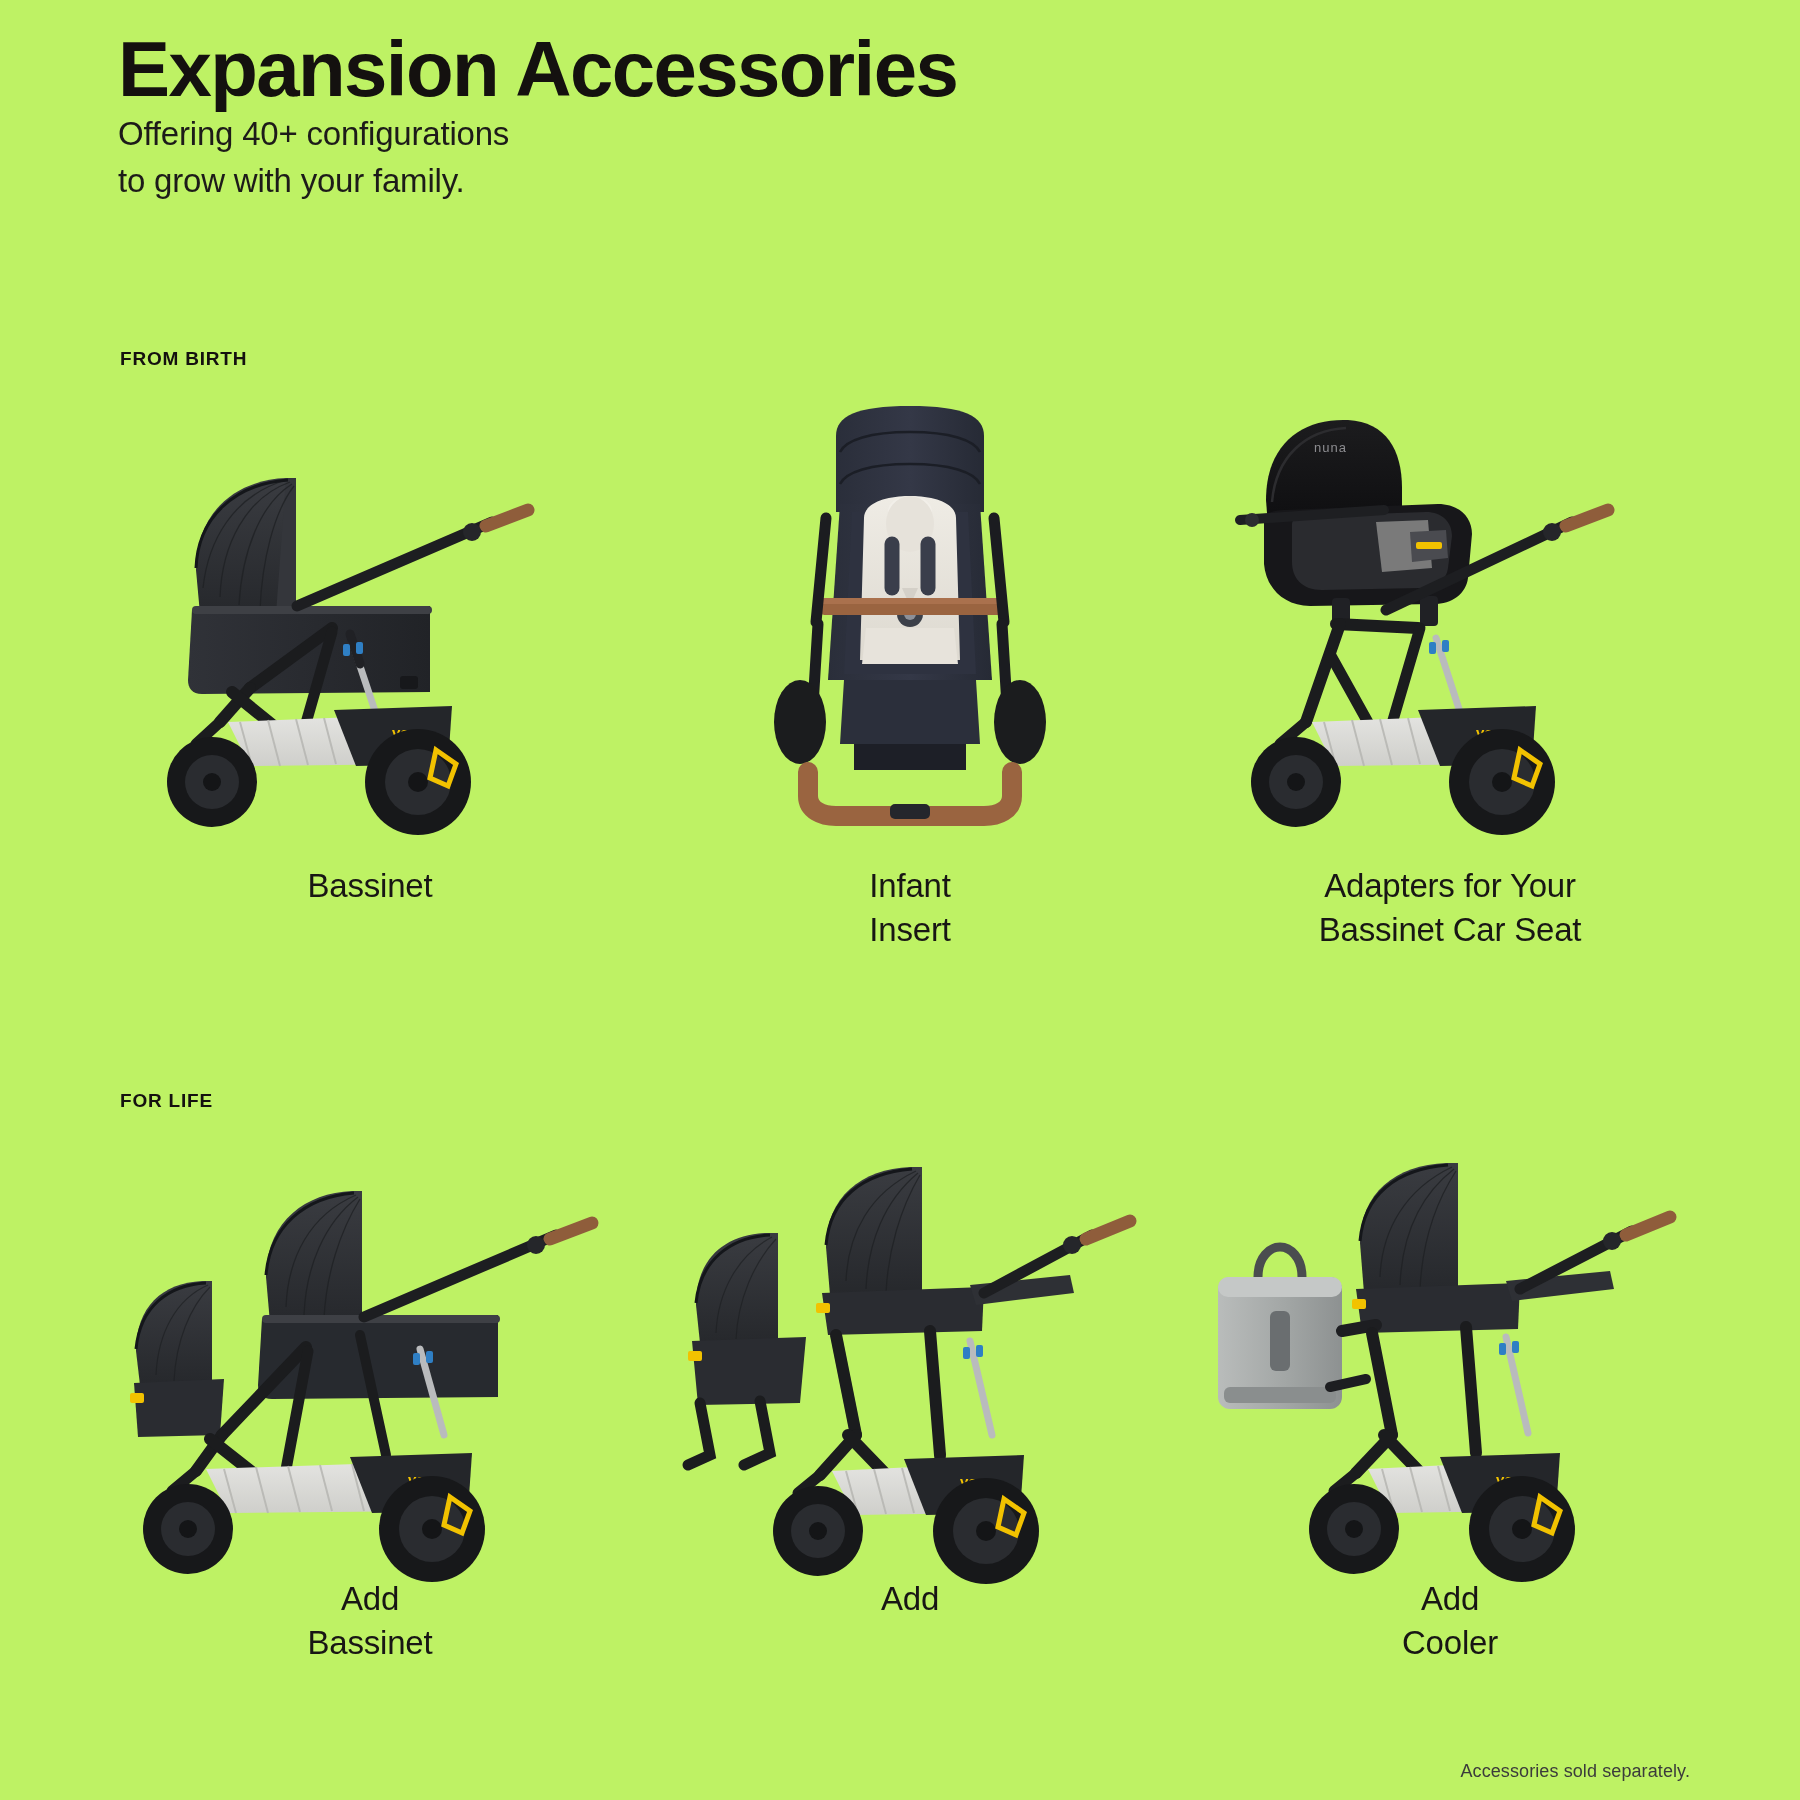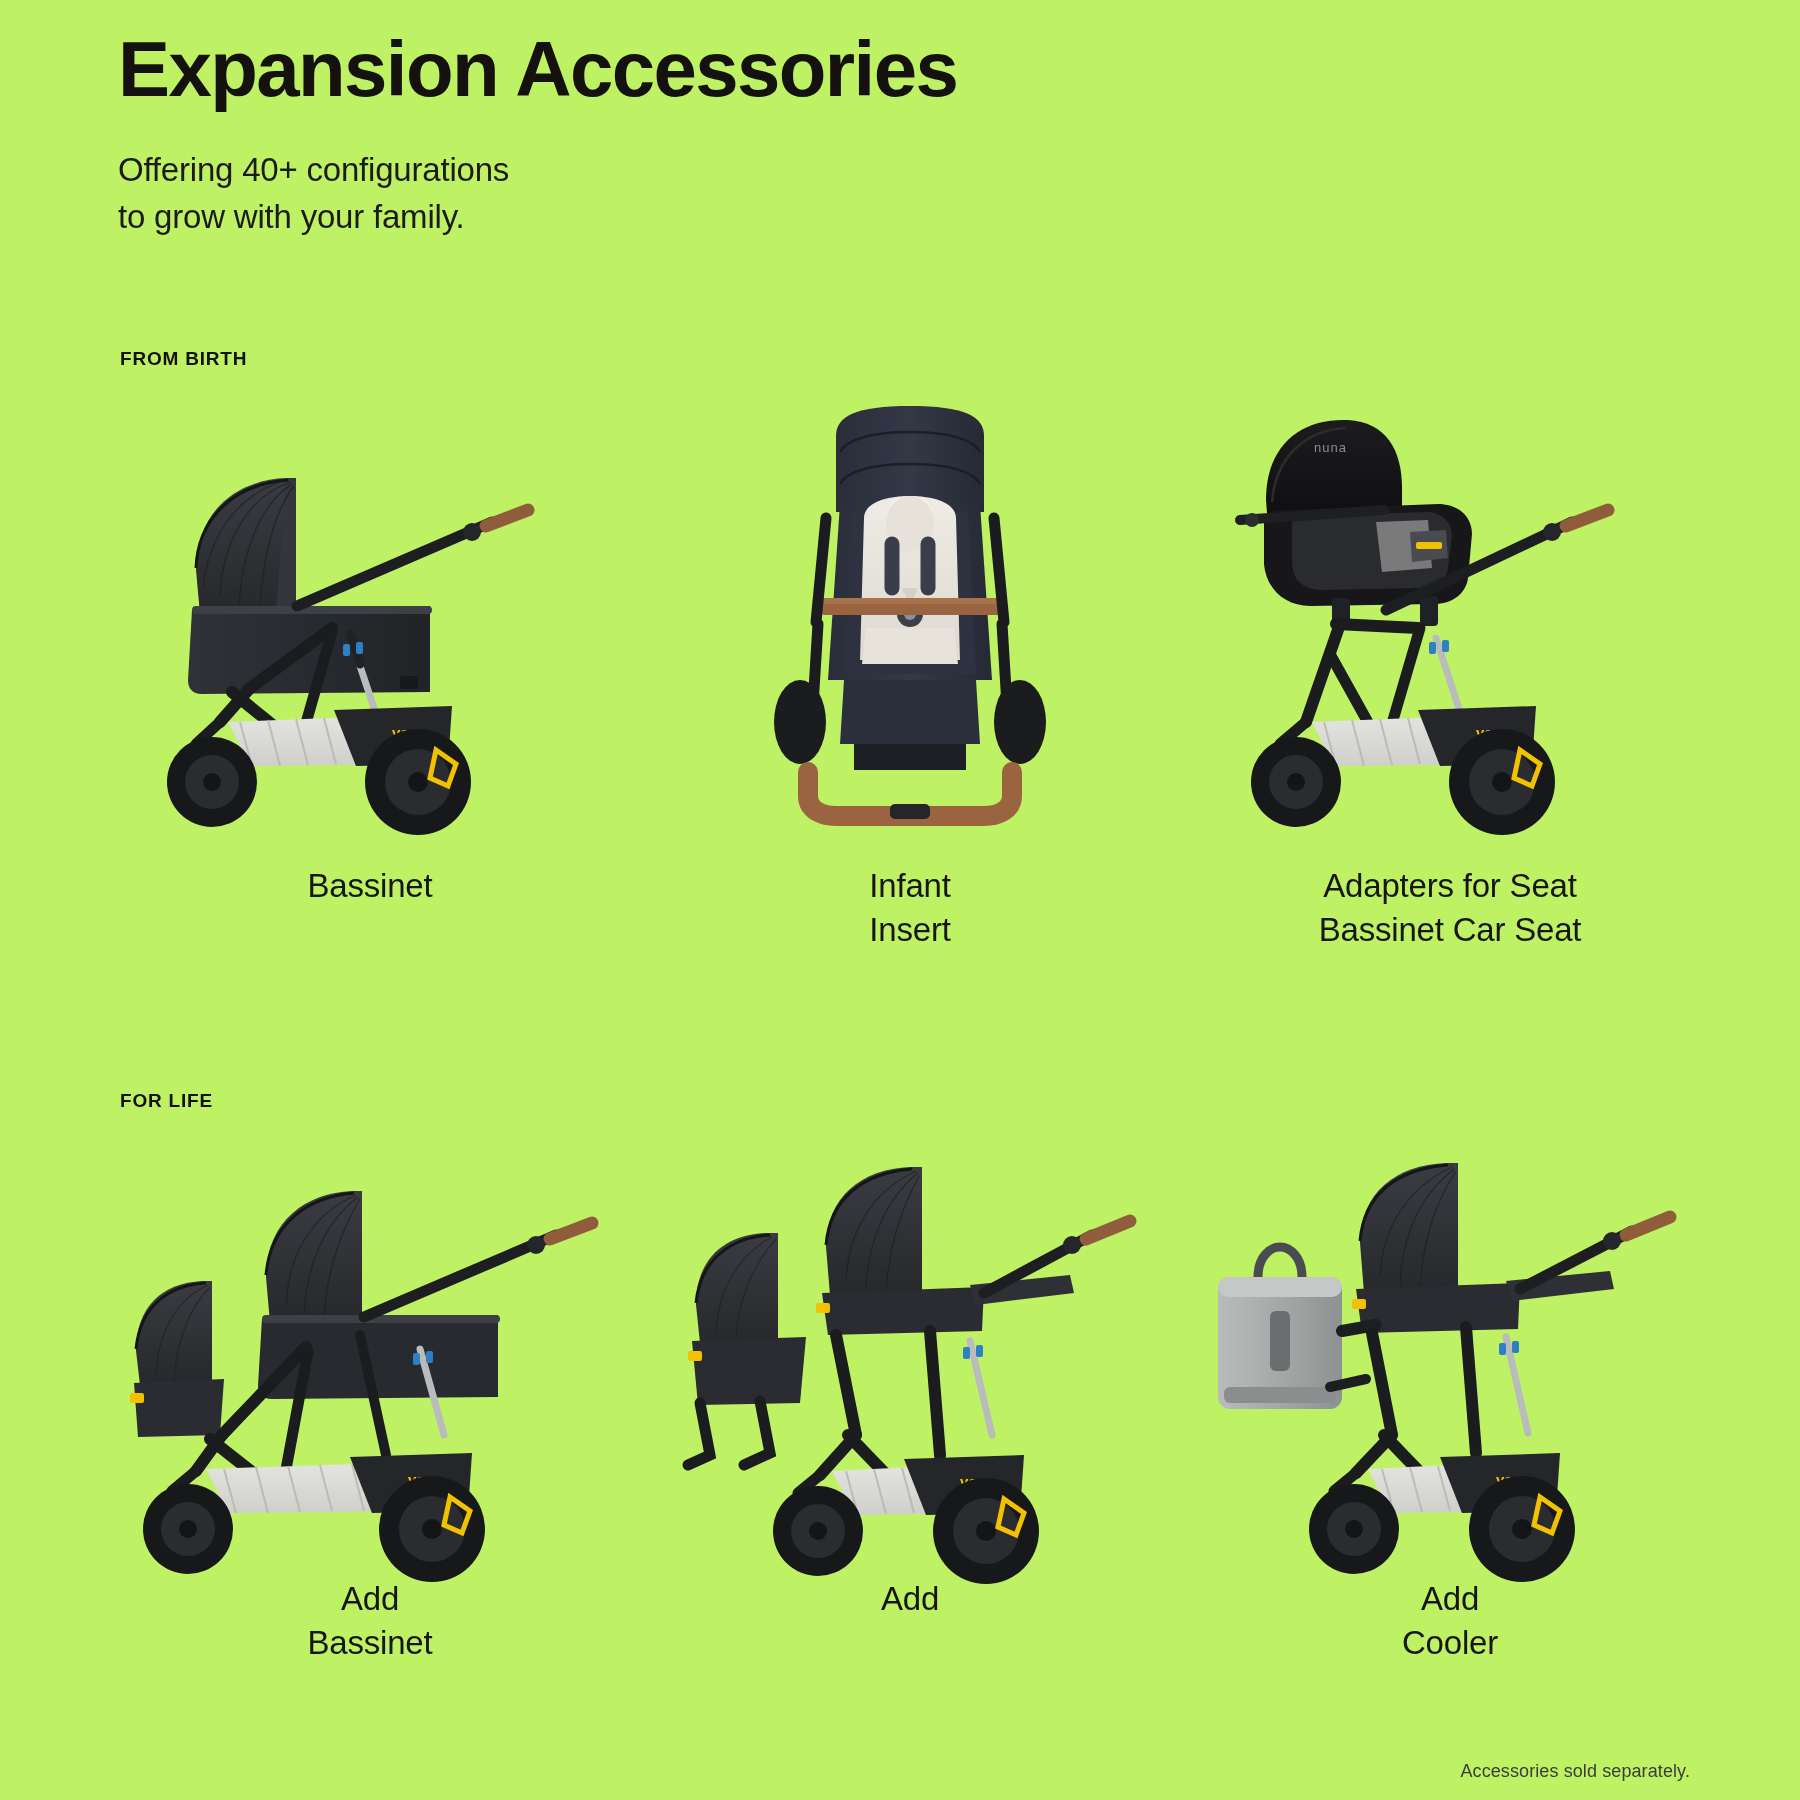--- a/index.html
+++ b/index.html
@@ -11,21 +11,21 @@
   }
   .page { position: relative; width: 1800px; height: 1800px; overflow: hidden; background: #bef264; }
 
   
   .header { position: absolute; left: 118px; top: 28px; width: 1200px; }
   .title {
     font-size: 78px; font-weight: 700; letter-spacing: -1.6px;
     color: #14110f; line-height: 1.06;
   }
   .subtitle {
-    margin-top: 36px; font-size: 33px; font-weight: 400; color: #1d1b19;
+    font-size: 33px; font-weight: 400; color: #1d1b19;
     line-height: 1.42; letter-spacing: -0.2px;
   }
 
   
   .sec-label {
     position: absolute; font-size: 19px; font-weight: 700;
     letter-spacing: 0.8px; color: #14110f;
   }
   #label-from-birth { left: 120px; top: 348px; }
   #label-for-life  { left: 120px; top: 1090px; }
@@ -313,21 +313,21 @@
           </g>
           <g>
             <circle cx="322" cy="390" r="53" fill="#17181a"></circle>
             <circle cx="322" cy="390" r="33" fill="#2a2c30"></circle>
             <circle cx="322" cy="390" r="10" fill="#141517"></circle>
             <path d="M340 358 L360 372 L352 394 L334 386 Z" fill="none" stroke="#f2c200" stroke-width="5"></path>
           </g>
         </svg>
       </div>
       <div class="caption">
-        <div>Adapters for Seat</div>
+        <div>Adapters for Your</div>
         <div>Bassinet Car Seat</div>
       </div>
     </div>
   </div>
 
   <div class="sec-label" id="label-for-life">FOR LIFE</div>
 
   <div class="row" id="row-for-life">
 
     <div class="cell">

